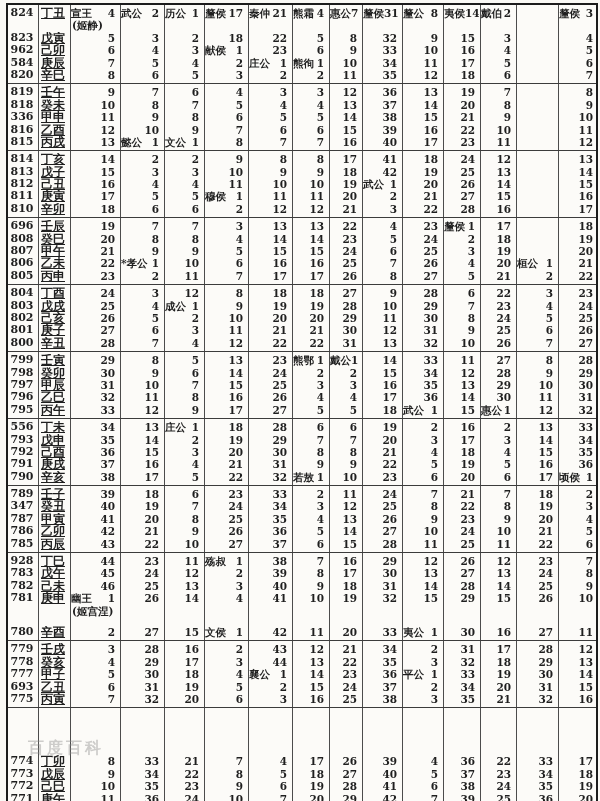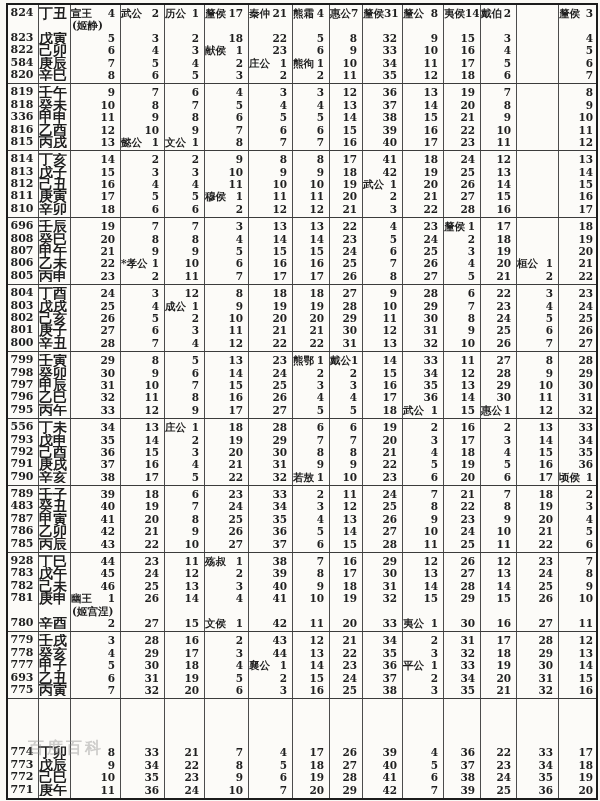--- a/index.html
+++ b/index.html
@@ -30,24 +30,24 @@
     font-weight:bold;position:relative;z-index:2;
   }
   .hcell{text-align:center;font-size:12.5px;flex:none;letter-spacing:1px}
   .hcell.small div{font-size:10.5px;line-height:12px;letter-spacing:0}
   .hcell.c1{font-size:11.5px;letter-spacing:0}
 
   .group{padding:2px 0;border-bottom:1px solid #3c3c3c;position:relative;z-index:2;}
   .group:last-child{border-bottom:none;margin-top:45px;}
   .row{display:flex;height:12.4px;font-size:10.5px;font-weight:bold;line-height:12.4px;justify-content:center;}
   .row.tall{height:24.8px;}
-  .row.gap{}
+  .row.gap{margin-top:9px;}
   .cell{flex:none;overflow:hidden;}
   .ycell{text-align:center;font-size:11px;}
-  .gcell{text-align:center;font-size:14px;letter-spacing:0;}
+  .gcell{text-align:center;font-size:12px;letter-spacing:0;text-decoration:underline;}
   .cl{display:flex;height:12.4px;}
   .nm{padding-left:2px;white-space:nowrap;}
   .num{margin-left:auto;padding-right:4px;white-space:nowrap;}
   .note{padding-left:3px;height:12.4px;white-space:nowrap;}
 
   .vline{position:absolute;top:0;bottom:0;width:1px;background:#4c4c4c;z-index:1;pointer-events:none;}
 
   .watermark{
     position:absolute;left:28px;top:738px;
     font-size:16px;font-weight:bold;letter-spacing:3px;
@@ -201,21 +201,21 @@
               </div>
             </div>
             <div class="cell c13"></div>
             <div class="cell c14">
               <div class="cl">
                 <div class="num">4</div>
               </div>
             </div>
           </div>
           <div class="row">
-            <div class="cell ycell c0">822</div>
+            <div class="cell ycell c0">962</div>
             <div class="cell gcell c1">己卯</div>
             <div class="cell c2">
               <div class="cl">
                 <div class="num">6</div>
               </div>
             </div>
             <div class="cell c3">
               <div class="cl">
                 <div class="num">4</div>
               </div>
@@ -2515,21 +2515,21 @@
                 <div class="num">18</div>
               </div>
             </div>
             <div class="cell c14">
               <div class="cl">
                 <div class="num">2</div>
               </div>
             </div>
           </div>
           <div class="row">
-            <div class="cell ycell c0">483</div>
+            <div class="cell ycell c0">347</div>
             <div class="cell gcell c1">癸丑</div>
             <div class="cell c2">
               <div class="cl">
                 <div class="num">40</div>
               </div>
             </div>
             <div class="cell c3">
               <div class="cl">
                 <div class="num">19</div>
               </div>

